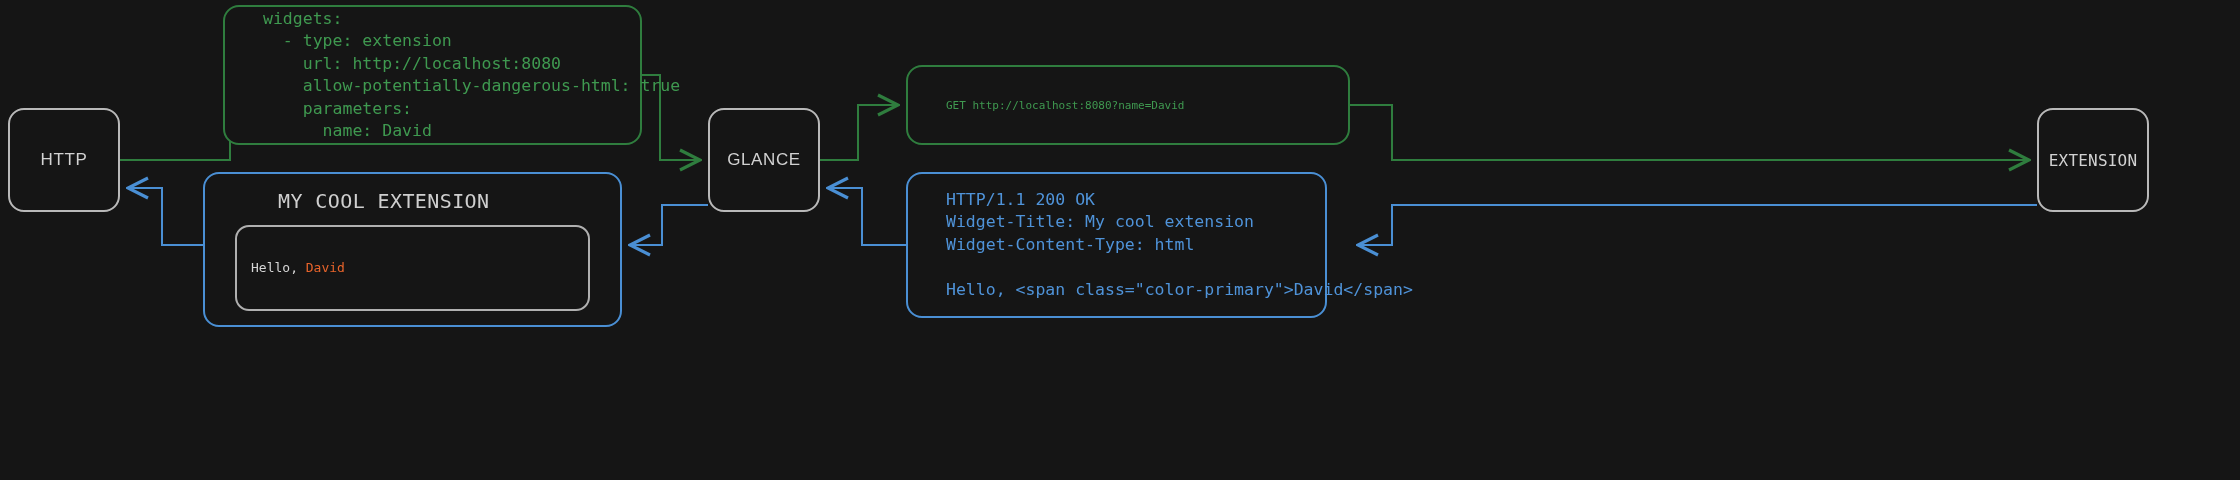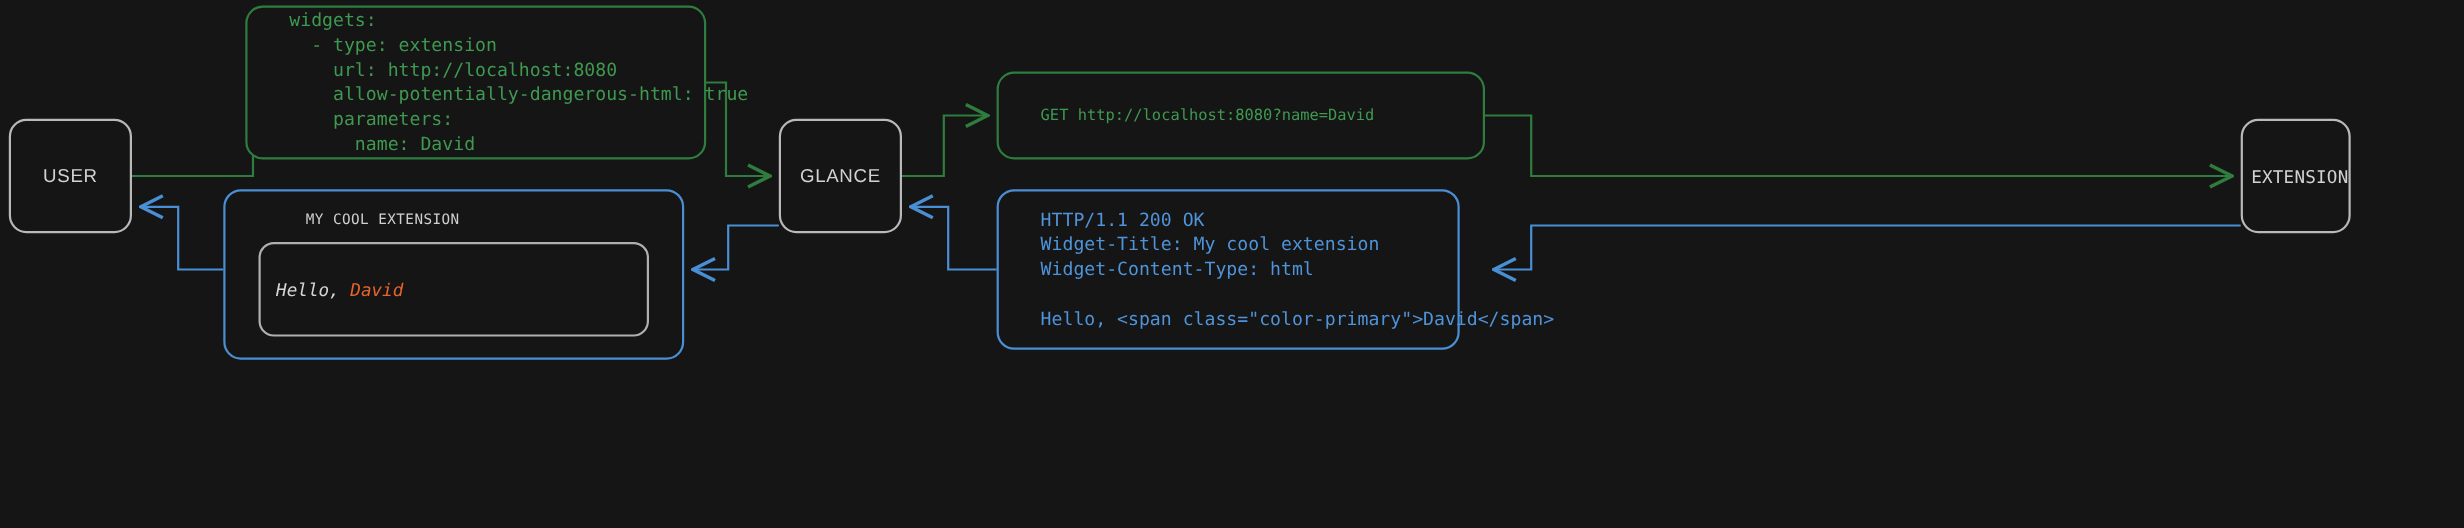--- a/index.html
+++ b/index.html
@@ -67,58 +67,57 @@
     line-height: 22.5px;
     white-space: pre;
     color: #3f9950;
     padding: 0 0 0 38px;
     margin: 0;
   }
   .code.blue { color: #4f93d9; }
 
   .single-line {
     font-family: "DejaVu Sans Mono", monospace;
-    font-size: 14px;
+    font-size: 11px;
     color: #3f9950;
     white-space: pre;
     padding-left: 38px;
   }
 
   
   .widget-inner {
     display: flex;
     flex-direction: column;
     padding: 0 30px;
     width: 100%;
     box-sizing: border-box;
   }
   .widget-title {
     font-family: "DejaVu Sans Mono", monospace;
-    font-size: 13px;
+    font-size: 20px;
     letter-spacing: 0.4px;
     color: #cfcfcf;
     margin: 0 0 12px 12px;
     padding-left: 31px;
   }
   .widget-card {
     box-sizing: border-box;
     border: 2px solid #b0b0b0;
     border-radius: 14px;
     height: 86px;
     display: flex;
     align-items: center;
     padding-left: 14px;
     background: #151515;
   }
   .widget-text {
     font-family: "DejaVu Sans Mono", monospace;
-    font-size: 16px;
+    font-size: 13px;
     color: #d6d6d6;
     white-space: pre;
-    font-style: italic;
   }
   .accent { color: #e8642b; }
 </style>
 </head>
 <body>
 
 <div id="stage">
 
   <svg id="wires" viewBox="0 0 2240 480" width="2240" height="480">
     <defs>
@@ -141,21 +140,21 @@
     <path d="M 2037 205 L 1392 205 L 1392 245 L 1358 245" fill="none" stroke="#4a8fd4" stroke-width="2" marker-end="url(#arrow-blue)"></path>
 
     <path d="M 906 245 L 862 245 L 862 188 L 828 188" fill="none" stroke="#4a8fd4" stroke-width="2" marker-end="url(#arrow-blue)"></path>
 
     <path d="M 708 205 L 662 205 L 662 245 L 630 245" fill="none" stroke="#4a8fd4" stroke-width="2" marker-end="url(#arrow-blue)"></path>
 
     <path d="M 203 245 L 162 245 L 162 188 L 128 188" fill="none" stroke="#4a8fd4" stroke-width="2" marker-end="url(#arrow-blue)"></path>
   </svg>
 
   <div class="node" style="left:8px; top:108px; width:112px; height:104px;">
-    <span class="node-label">USER</span>
+    <span class="node-label">HTTP</span>
   </div>
 
   <div class="panel" style="left:203px; top:5px; width:419px; height:140px;margin-left:20px;">
     <pre class="code">widgets:
   - type: extension
     url: http://localhost:8080
     allow-potentially-dangerous-html: true
     parameters:
       name: David</pre>
   </div>
@@ -178,17 +177,17 @@
   </div>
 
   <div class="panel blue" style="left:906px; top:172px; width:421px; height:146px;">
     <pre class="code blue">HTTP/1.1 200 OK
 Widget-Title: My cool extension
 Widget-Content-Type: html
 
 Hello, &lt;span class="color-primary"&gt;David&lt;/span&gt;</pre>
   </div>
 
-  <div class="node" style="left:2037px; top:108px; width:100px; height:104px;justify-content:flex-end;">
+  <div class="node" style="left:2037px; top:108px; width:112px; height:104px;">
     <span class="node-label mono">EXTENSION</span>
   </div>
 
 </div>
 
 </body></html>

